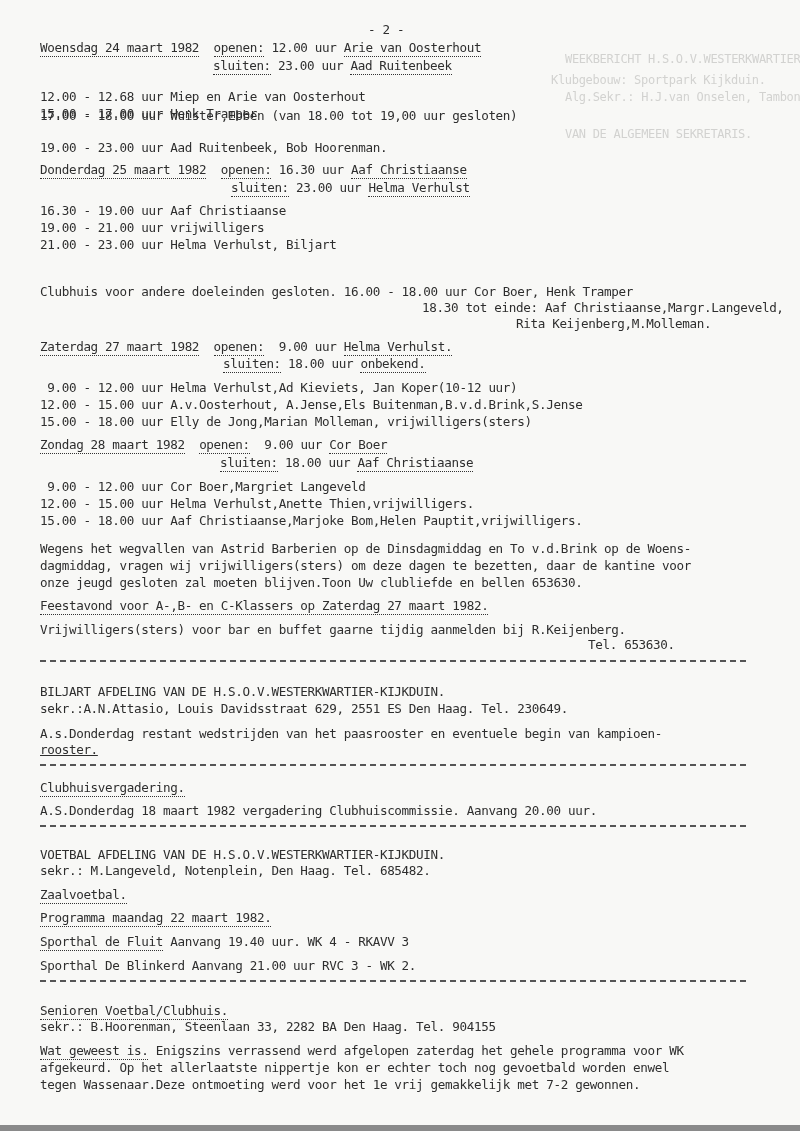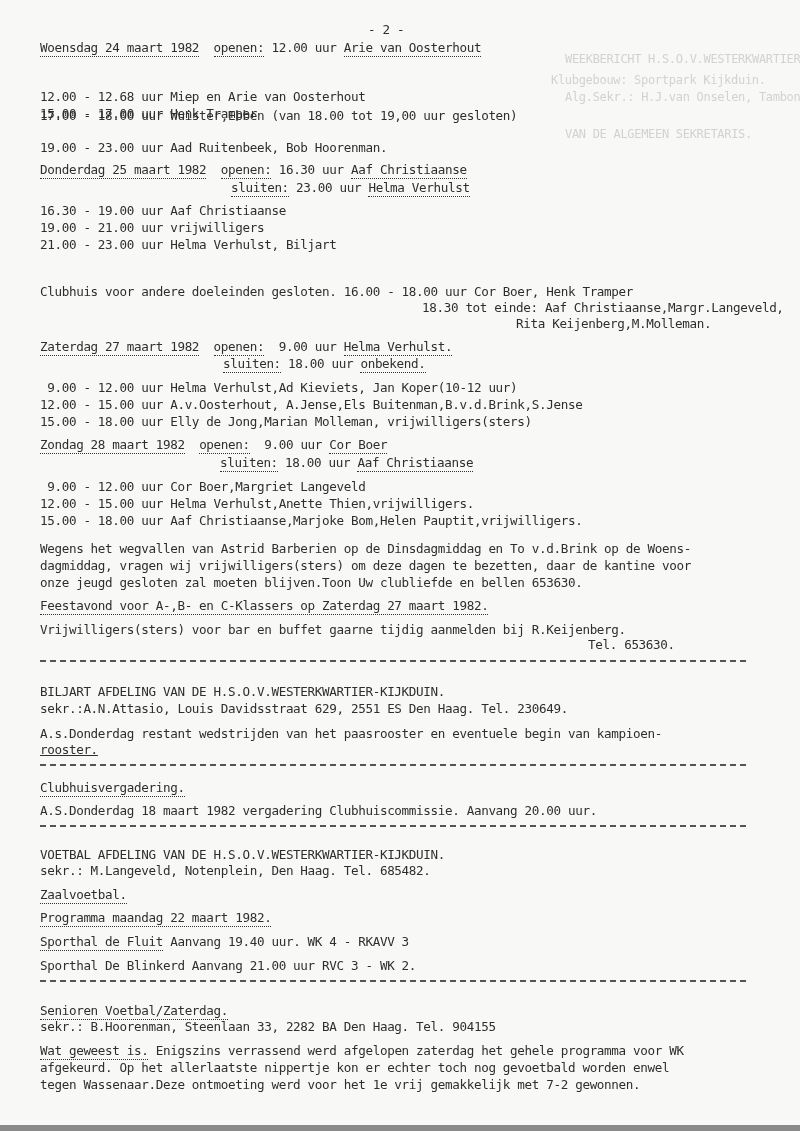--- a/index.html
+++ b/index.html
@@ -31,20 +31,21 @@
 <div class="page">
 
   <div class="ghost" style="left:565px;top:52px;">WEEKBERICHT H.S.O.V.WESTERKWARTIER-KIJKDUIN, 7e jaargang no. 11, 18 maart 1982.</div>
   <div class="ghost" style="left:551px;top:73px;">Klubgebouw: Sportpark Kijkduin.</div>
   <div class="ghost" style="left:565px;top:90px;">Alg.Sekr.: H.J.van Onselen, Tambonijnlaan 53</div>
   <div class="ghost" style="left:565px;top:127px;">VAN DE ALGEMEEN SEKRETARIS.</div>
 
   <div class="line" style="left:368px;top:22px;">- 2 -</div>
 
   <div class="line" style="left:40px;top:40px;"><span class="u">Woensdag 24 maart 1982</span>  <span class="u">openen:</span> <span>12.00 uur</span> <span class="u">Arie van Oosterhout</span></div>
+  <div class="line" style="left:213px;top:58px;"><span class="u">sluiten:</span> <span>23.00 uur</span> <span class="u">Aad Ruitenbeek</span></div>
   <div class="line" style="left:40px;top:89px;">12.00 - 12.68 uur Miep en Arie van Oosterhout</div>
   <div class="line" style="left:40px;top:106px;">15.00 - 17.00 uur Henk Tramper</div>
   <div class="line" style="left:40px;top:108px;">17.00 - 18.00 uur Wuister,Ebben (van 18.00 tot 19,00 uur gesloten)</div>
   <div class="line" style="left:40px;top:140px;">19.00 - 23.00 uur Aad Ruitenbeek, Bob Hoorenman.</div>
 
   <div class="line" style="left:40px;top:162px;"><span class="u">Donderdag 25 maart 1982</span>  <span class="u">openen:</span> <span>16.30 uur</span> <span class="u">Aaf Christiaanse</span></div>
   <div class="line" style="left:231px;top:180px;"><span class="u">sluiten:</span> <span>23.00 uur</span> <span class="u">Helma Verhulst</span></div>
   <div class="line" style="left:40px;top:203px;">16.30 - 19.00 uur Aaf Christiaanse</div>
   <div class="line" style="left:40px;top:220px;">19.00 - 21.00 uur vrijwilligers</div>
   <div class="line" style="left:40px;top:237px;">21.00 - 23.00 uur Helma Verhulst, Biljart</div>
@@ -89,19 +90,19 @@
 
   <div class="line" style="left:40px;top:847px;">VOETBAL AFDELING VAN DE H.S.O.V.WESTERKWARTIER-KIJKDUIN.</div>
   <div class="line" style="left:40px;top:863px;">sekr.: M.Langeveld, Notenplein, Den Haag. Tel. 685482.</div>
   <div class="line" style="left:40px;top:887px;"><span class="u">Zaalvoetbal.</span></div>
   <div class="line" style="left:40px;top:910px;"><span class="u">Programma maandag 22 maart 1982.</span></div>
   <div class="line" style="left:40px;top:934px;"><span class="u">Sporthal de Fluit</span><span> Aanvang 19.40 uur. WK 4 - RKAVV 3</span></div>
   <div class="line" style="left:40px;top:958px;">Sporthal De Blinkerd Aanvang 21.00 uur RVC 3 - WK 2.</div>
 
   <div class="rule" style="top:980px;"></div>
 
-  <div class="line" style="left:40px;top:1003px;"><span class="u">Senioren Voetbal/Zaterdag.</span></div>
+  <div class="line" style="left:40px;top:1003px;"><span class="u">Senioren Voetbal/Clubhuis.</span></div>
   <div class="line" style="left:40px;top:1019px;">sekr.: B.Hoorenman, Steenlaan 33, 2282 BA Den Haag. Tel. 904155</div>
   <div class="line" style="left:40px;top:1043px;"><span class="u">Wat geweest is.</span><span> Enigszins verrassend werd afgelopen zaterdag het gehele programma voor WK</span></div>
   <div class="line" style="left:40px;top:1060px;">afgekeurd. Op het allerlaatste nippertje kon er echter toch nog gevoetbald worden enwel</div>
   <div class="line" style="left:40px;top:1077px;">tegen Wassenaar.Deze ontmoeting werd voor het 1e vrij gemakkelijk met 7-2 gewonnen.</div>
 </div>
 <div class="bottom-edge"></div>
 
 </body></html>

